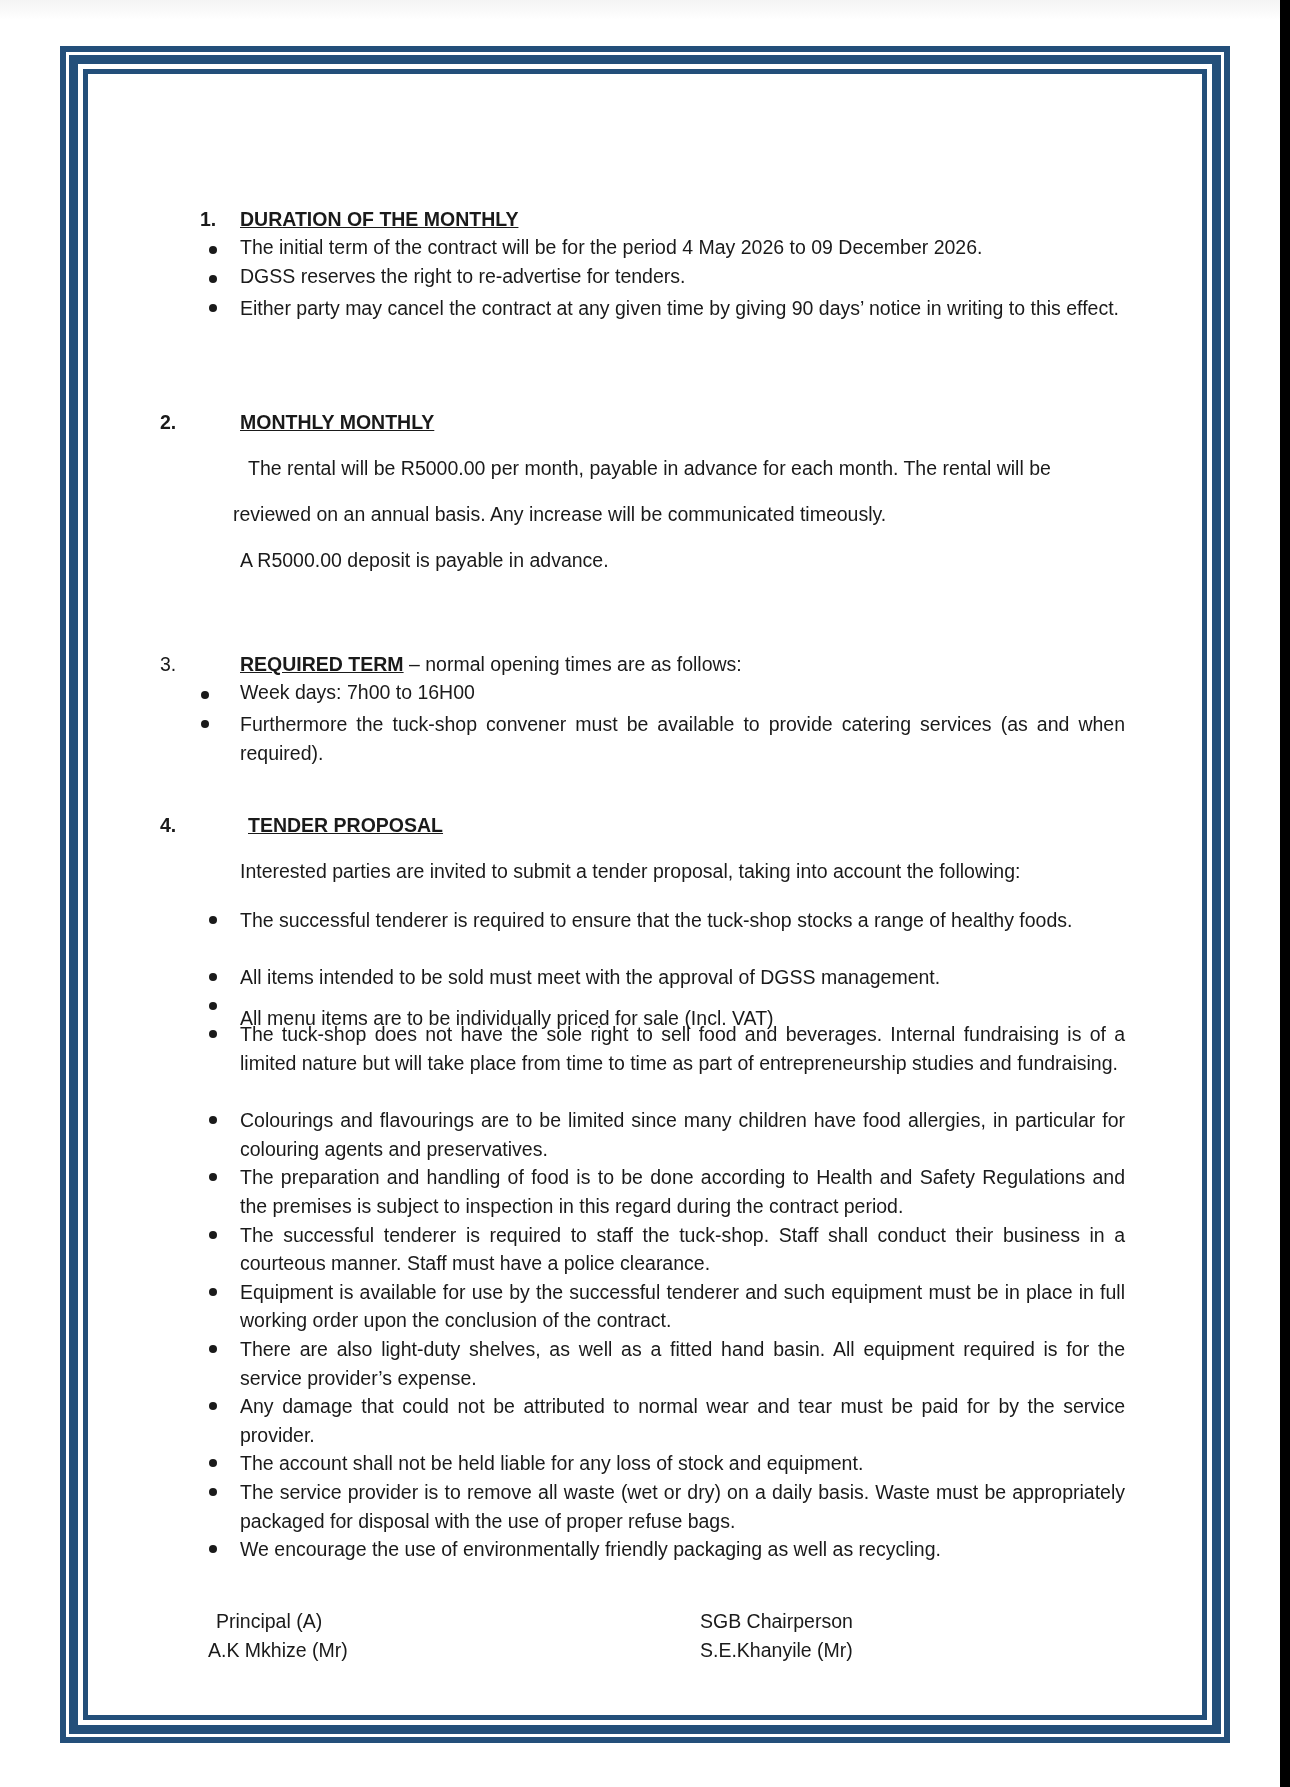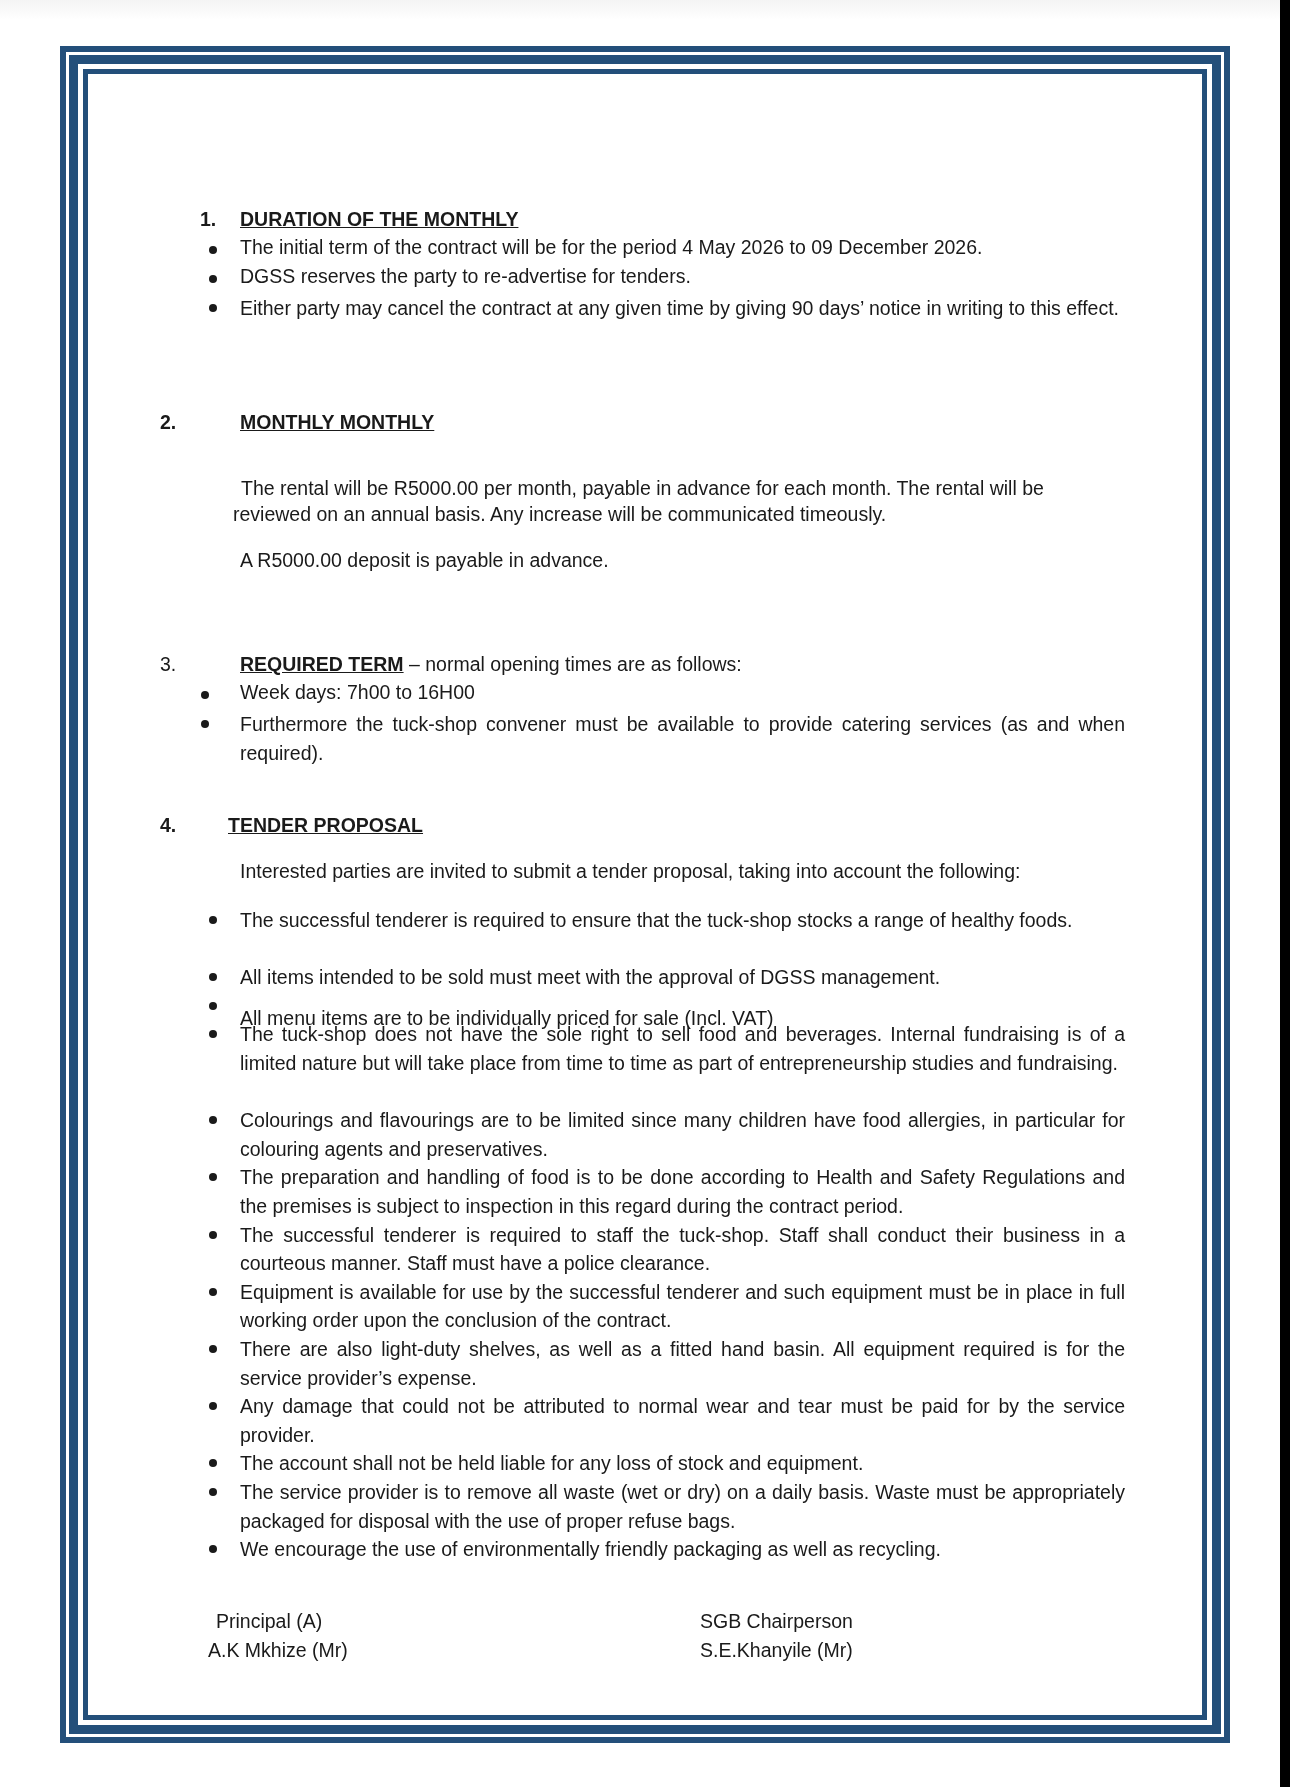--- a/index.html
+++ b/index.html
@@ -34,49 +34,49 @@
 <div class="content">
 
   <div>
     <span class="abs num" style="left:200px; top:208px;">1.</span>
     <span class="abs heading" style="left:240px; top:208px;">DURATION OF THE MONTHLY</span>
 
     <span class="bullet" style="left:209px; top:246px;"></span>
     <span class="abs" style="left:240px; top:236px;">The initial term of the contract will be for the period 4 May 2026 to 09 December 2026.</span>
 
     <span class="bullet" style="left:209px; top:275px;"></span>
-    <span class="abs" style="left:240px; top:265px;">DGSS reserves the party to re-advertise for tenders.</span>
+    <span class="abs" style="left:240px; top:265px;">DGSS reserves the right to re-advertise for tenders.</span>
 
     <span class="bullet" style="left:209px; top:304px;"></span>
     <div class="just" style="top:294px;">Either party may cancel the contract at any given time by giving 90 days’ notice in writing to this effect.</div>
   </div>
 
   <div>
     <span class="abs num" style="left:160px; top:411px;">2.</span>
     <span class="abs heading" style="left:240px; top:411px;">MONTHLY MONTHLY</span>
 
-    <span class="abs" style="left:241px; top:457px;margin-top:20px;">The rental will be R5000.00 per month, payable in advance for each month. The rental will be</span>
+    <span class="abs" style="left:248px; top:457px;">The rental will be R5000.00 per month, payable in advance for each month. The rental will be</span>
     <span class="abs" style="left:233px; top:503px;">reviewed on an annual basis. Any increase will be communicated timeously.</span>
     <span class="abs" style="left:240px; top:549px;">A R5000.00 deposit is payable in advance.</span>
   </div>
 
   <div>
     <span class="abs" style="left:160px; top:653px;">3.</span>
     <span class="abs" style="left:240px; top:653px;"><span class="heading">REQUIRED TERM</span><span> –  normal opening times are as follows:</span></span>
 
     <span class="bullet" style="left:201px; top:691px;"></span>
     <span class="abs" style="left:240px; top:681px;">Week days: 7h00 to 16H00</span>
 
     <span class="bullet" style="left:201px; top:720px;"></span>
     <div class="just" style="top:710px;">Furthermore the tuck-shop convener must be available to provide catering services (as and when required).</div>
   </div>
 
   <div>
     <span class="abs num" style="left:160px; top:814px;">4.</span>
-    <span class="abs heading" style="left:228px; top:814px;">TENDER PROPOSAL</span>
+    <span class="abs heading" style="left:248px; top:814px;">TENDER PROPOSAL</span>
 
     <span class="abs" style="left:240px; top:860px;">Interested parties are invited to submit a tender proposal, taking into account the following:</span>
 
     <div id="tender-list">
         <span class="bullet" style="left: 209px; top: 916px;"></span>
         <div class="just" style="top: 906px;">The successful tenderer is required to ensure that the tuck-shop stocks a range of healthy foods.</div>
         <span class="bullet" style="left: 209px; top: 973.2px;"></span>
         <div class="just" style="top: 963.2px;">All items intended to be sold must meet with the approval of DGSS management.</div>
         <span class="bullet" style="left: 209px; top: 1001.8px;"></span>
         <div class="just" style="top: 991.8px; margin-top: 12px;">All menu items are to be individually priced for sale (Incl. VAT)</div>

